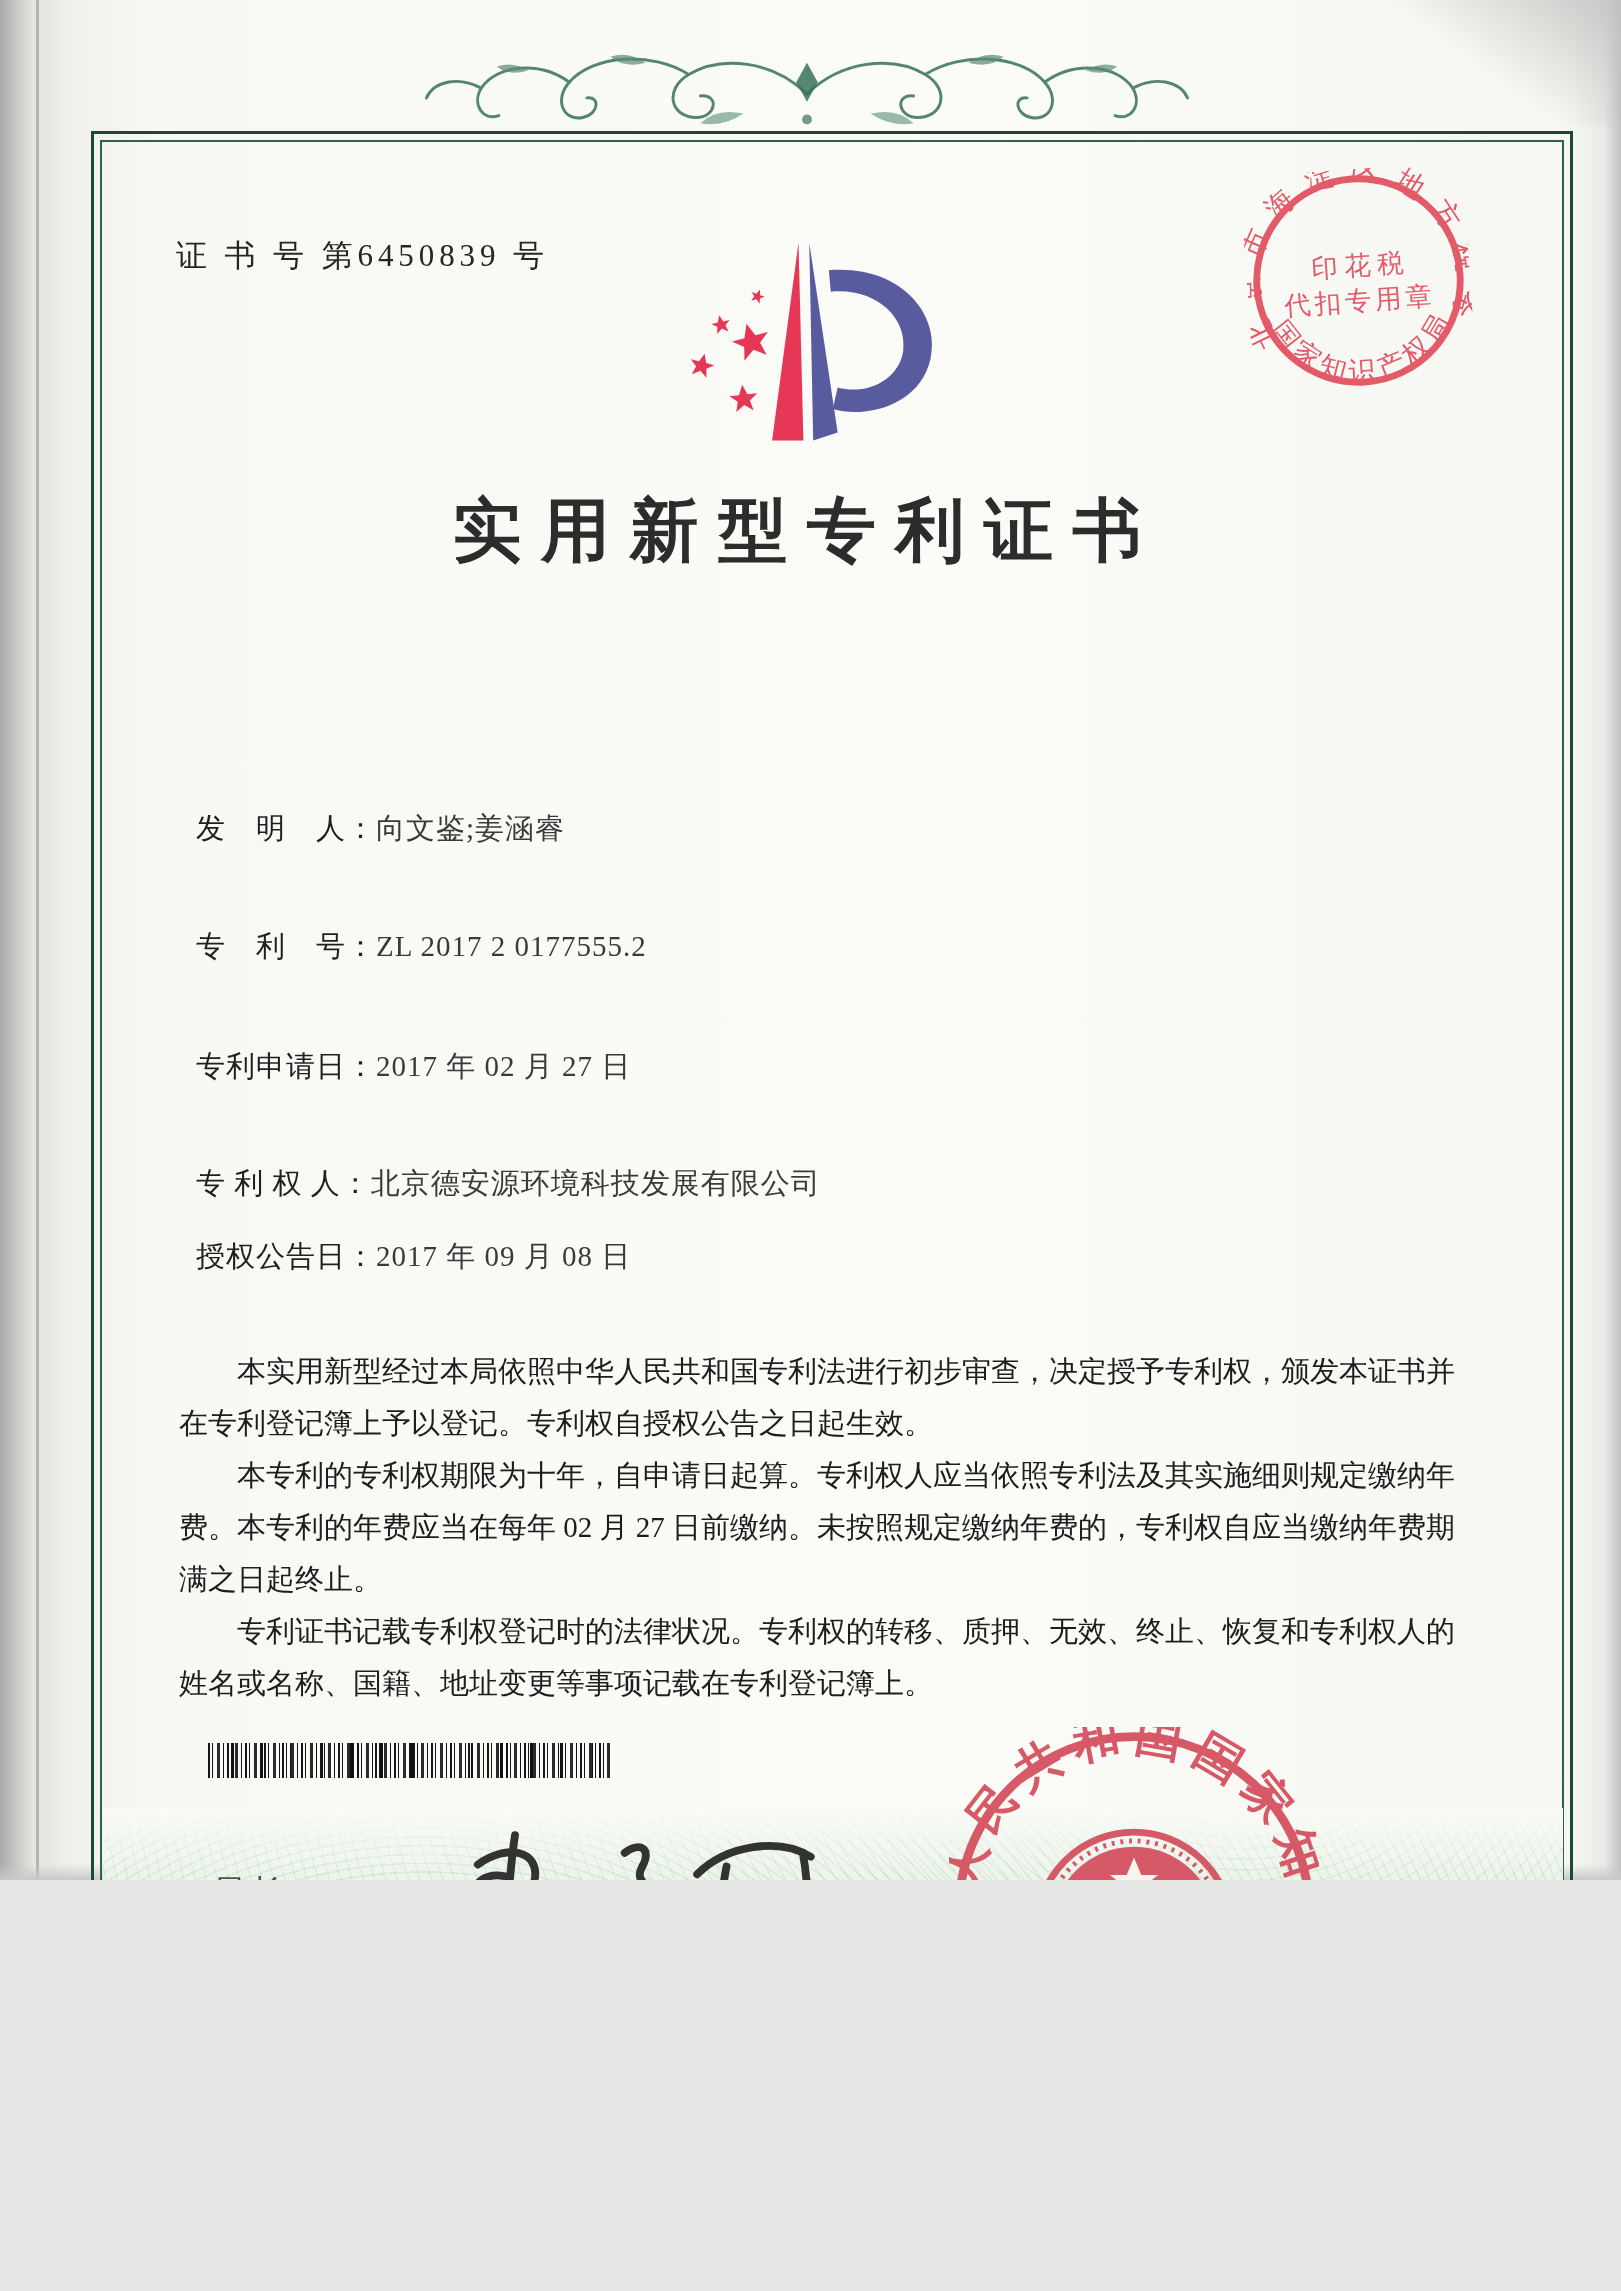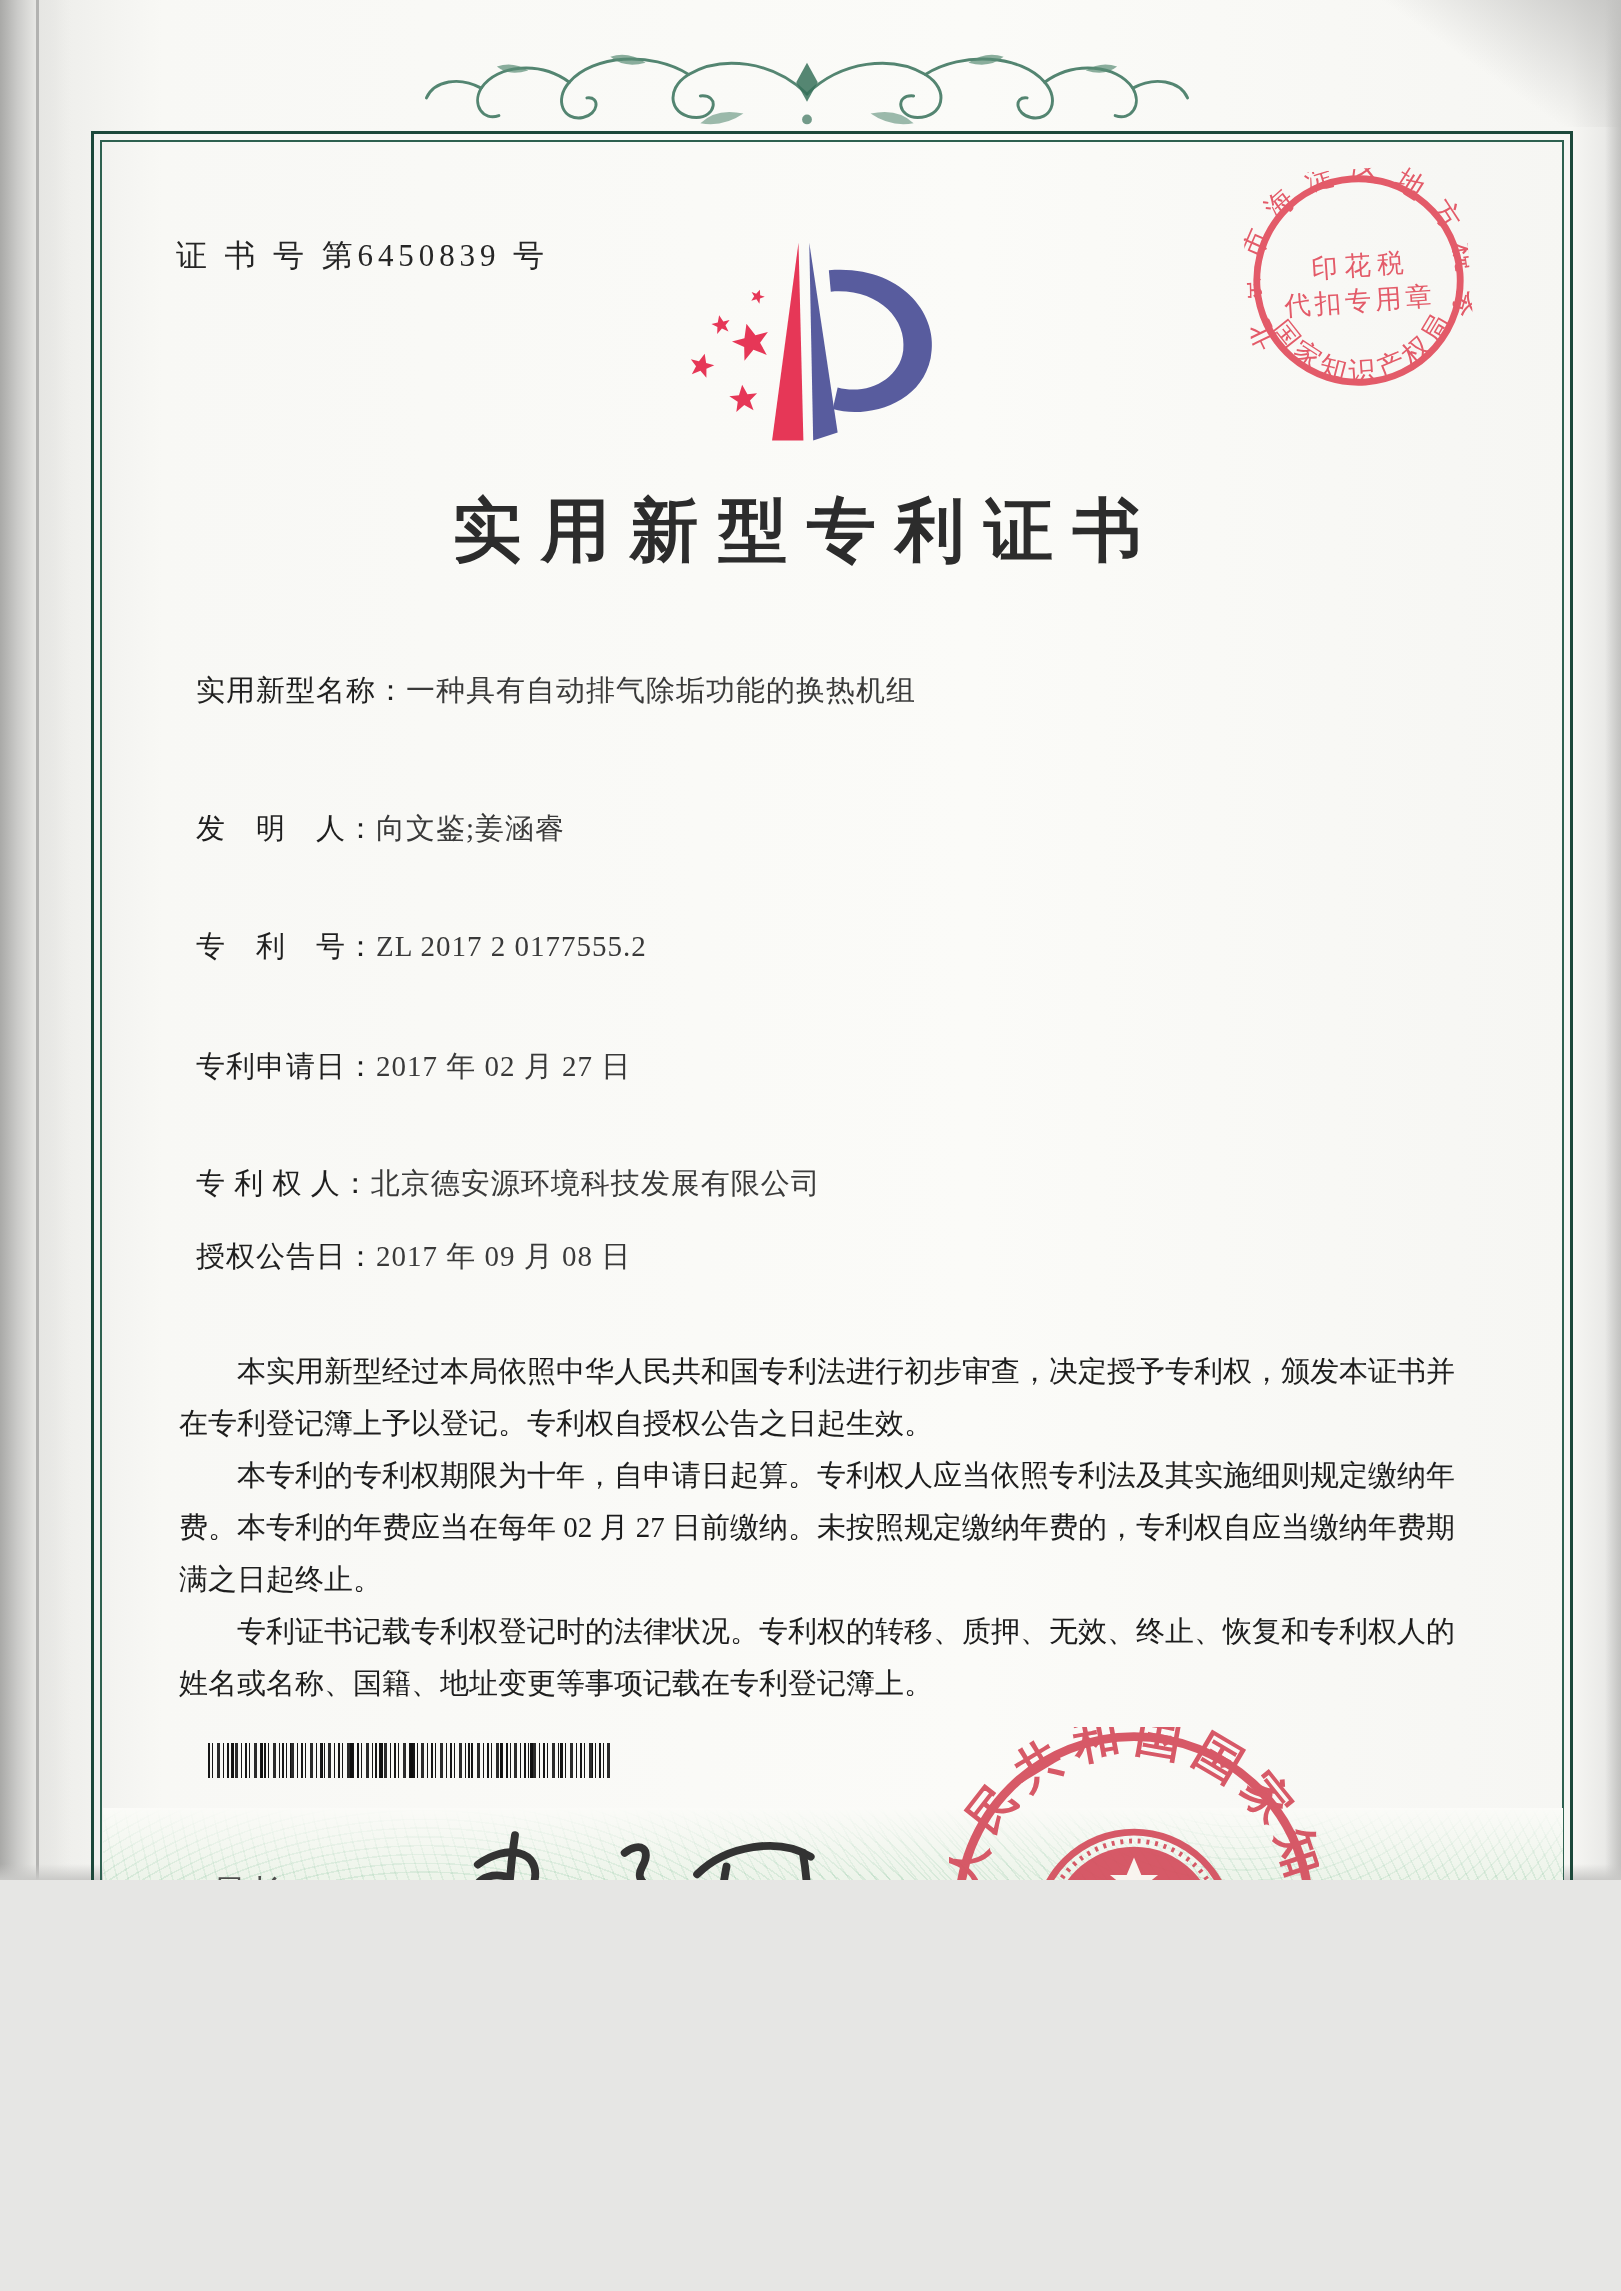--- a/index.html
+++ b/index.html
@@ -138,23 +138,20 @@
     </text>
     <text font-size="28" letter-spacing="5" fill="#e2505f">
       <textPath href="#taxBot" startOffset="6">国家知识产权局</textPath>
     </text>
     <text x="0" y="-6" font-size="27" text-anchor="middle" fill="#e2505f">印 花 税</text>
     <text x="0" y="30" font-size="27" letter-spacing="4" text-anchor="middle" fill="#e2505f">代扣专用章</text>
   </svg>
 
   <h1 class="title">实用新型专利证书</h1>
 
-  <div class="field" style="top:671px">
-    <span class="lbl">实用新型名称：</span><span class="val">一种具有自动排气除垢功能的换热机组</span>
-  </div>
   <div class="field" style="top:809px">
     <span class="lbl">发　明　人：</span><span class="val">向文鉴;姜涵睿</span>
   </div>
   <div class="field" style="top:927px">
     <span class="lbl">专　利　号：</span><span class="val">ZL 2017 2 0177555.2</span>
   </div>
   <div class="field" style="top:1047px">
     <span class="lbl">专利申请日：</span><span class="val">2017 年 02 月 27 日</span>
   </div>
   <div class="field" style="top:1164px">

